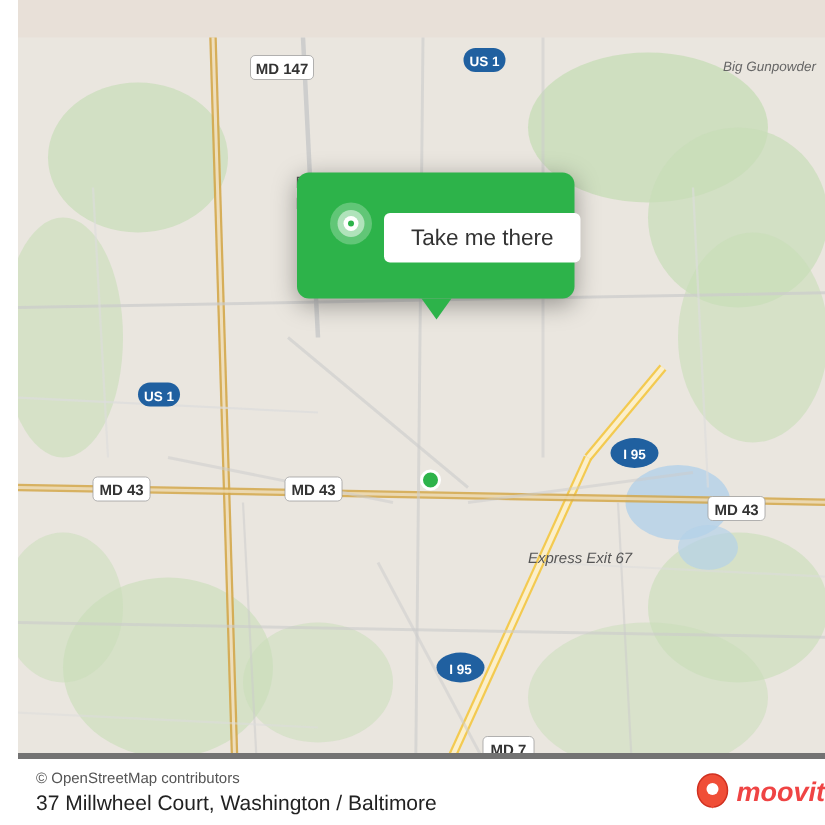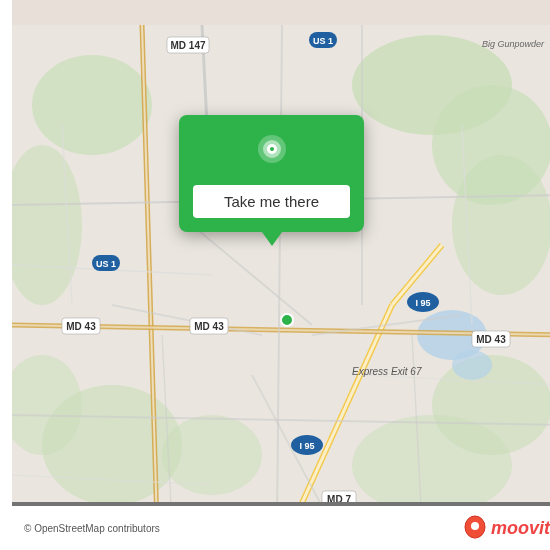--- a/index.html
+++ b/index.html
@@ -24,26 +24,25 @@
     .map-svg {
       position: absolute;
       top: 0; left: 0;
       width: 100%; height: 100%;
     }
 
     
     .popup-card {
       position: absolute;
       top: 115px;
-      left: 167px;
+      left: 186px;
       width: 185px;
       background: #2db34a;
       border-radius: 8px;
       display: flex;
-      flex-direction: column;
       align-items: center;
       padding: 16px 14px 14px 14px;
       box-shadow: 0 4px 16px rgba(0,0,0,0.35);
       z-index: 10;
     }
 
     .popup-card::after {
       content: '';
       position: absolute;
       bottom: -14px;
@@ -229,20 +228,21 @@
         <circle cx="22" cy="18" r="5" fill="white"></circle>
         <circle cx="22" cy="18" r="2" fill="#2db34a"></circle>
       </svg>
     </div>
     <button class="take-me-btn">Take me there</button>
   </div>
 
   <div class="bottom-bar">
     <div class="bottom-left">
       <span class="osm-credit">© OpenStreetMap contributors</span>
+      <span class="address-text">37 Millwheel Court, Washington / Baltimore</span>
     </div>
 
     <div class="moovit-logo">
       <svg class="moovit-icon" viewBox="0 0 28 28" xmlns="http://www.w3.org/2000/svg">
         <ellipse cx="14" cy="13" rx="10" ry="11" fill="#f04e37"></ellipse>
         <ellipse cx="14" cy="13" rx="10" ry="11" fill="none" stroke="#d03020" stroke-width="1"></ellipse>
         <polygon points="14,25 9,18 19,18" fill="#f04e37"></polygon>
         <circle cx="14" cy="12" r="4" fill="white"></circle>
       </svg>
       <span class="moovit-text">moovit</span>

